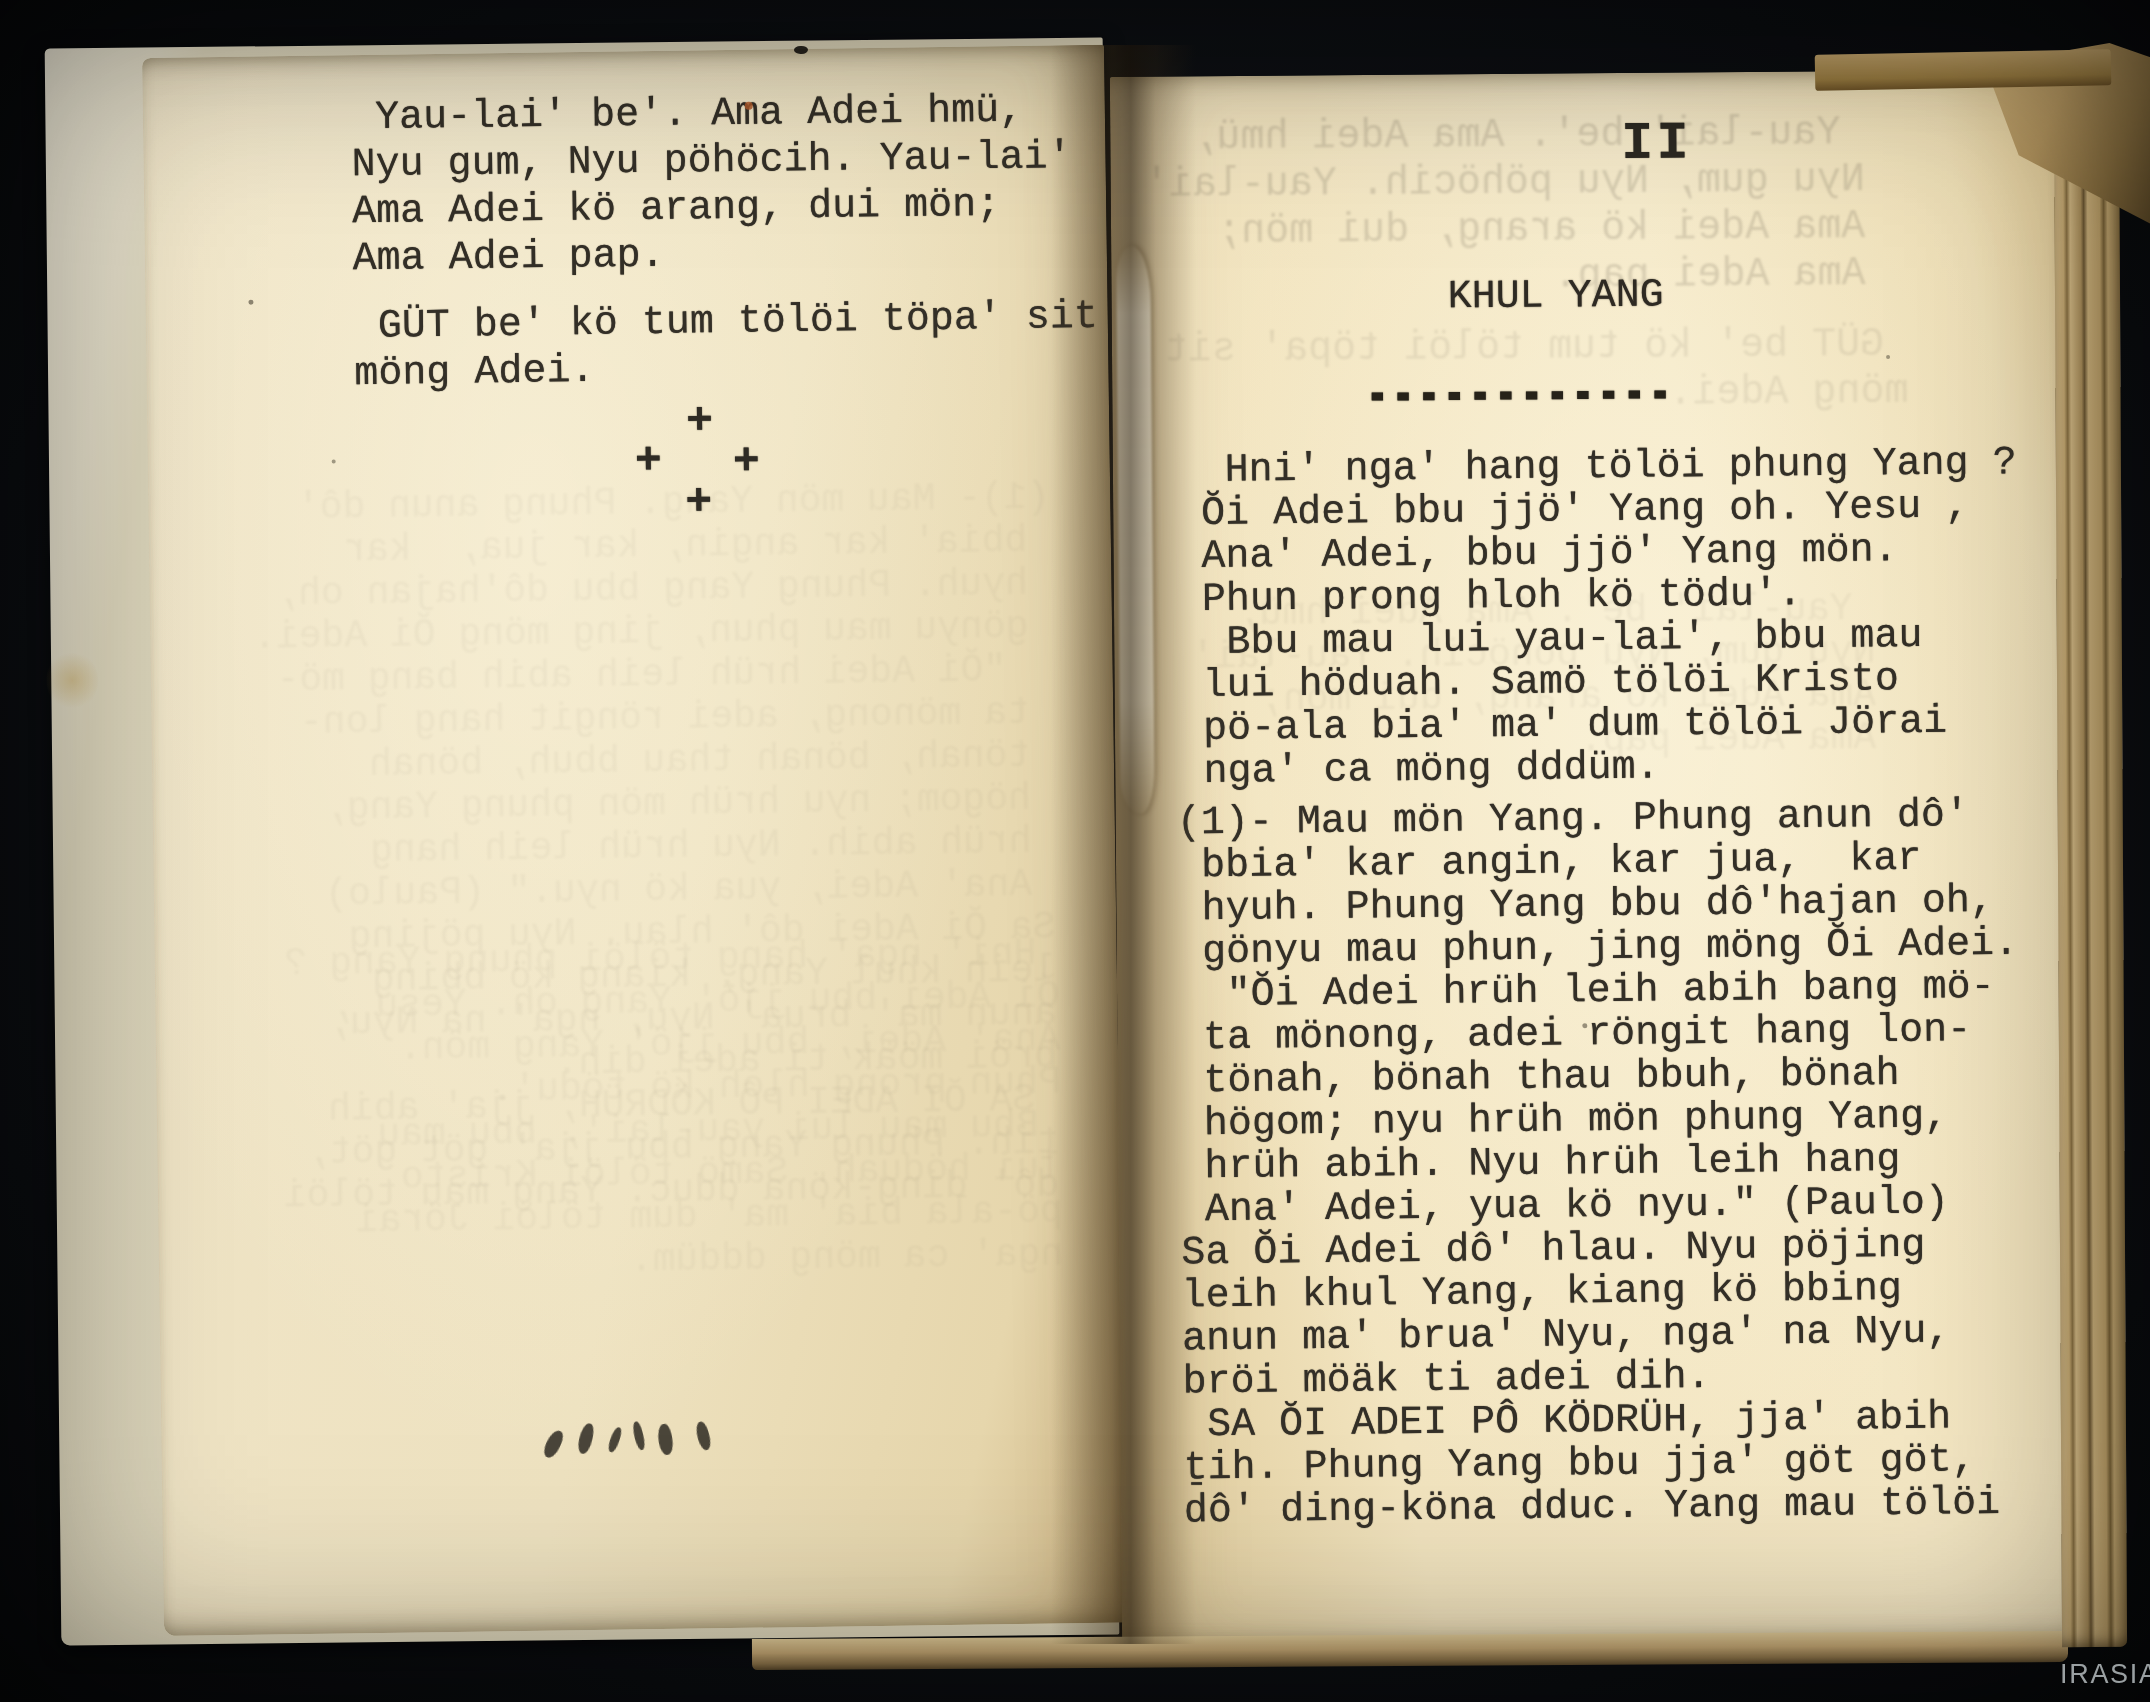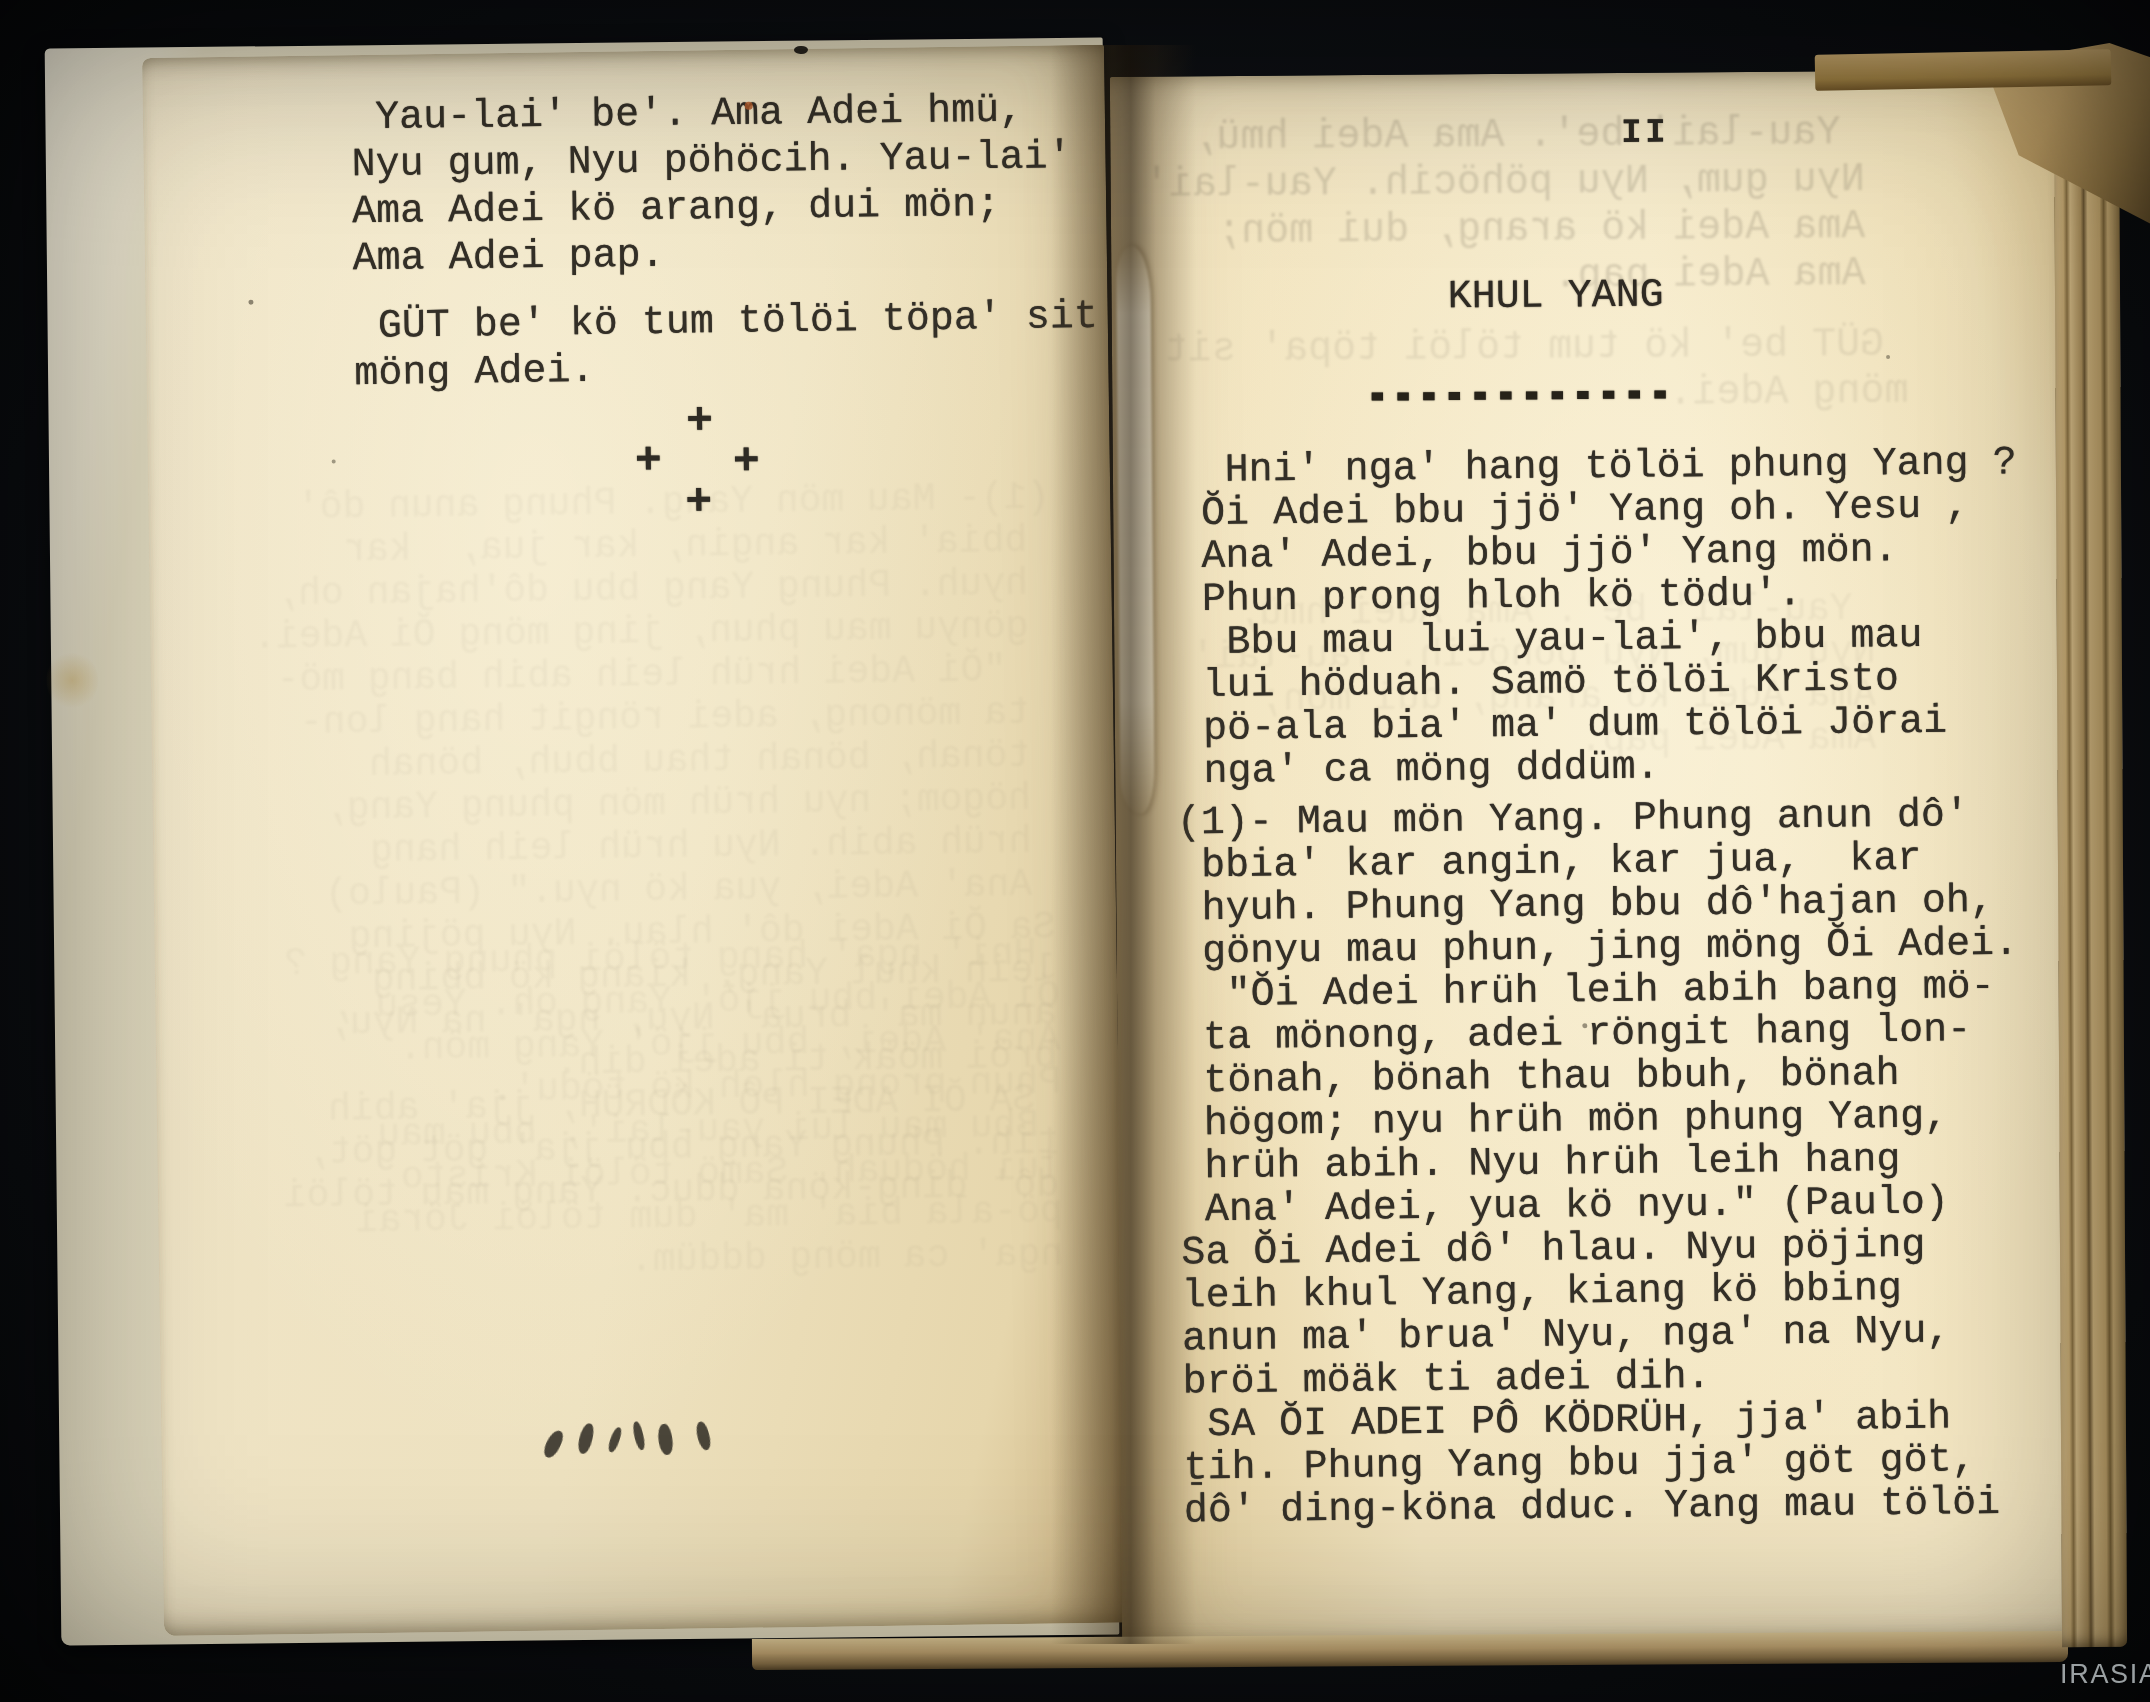--- a/index.html
+++ b/index.html
@@ -61,21 +61,21 @@
     border-radius:0 0 8.6px 5.2px;}
 
   
   .tw{position:absolute;white-space:pre;color:#332f27;
       font-family:"Liberation Mono","DejaVu Sans Mono",monospace;
       font-size:40px;text-shadow:0 0 1.1px rgba(52,46,36,.85);}
   .left-text1{left:208px;top:40px;line-height:47px;transform:rotate(.15deg);}
   .left-text2{left:208px;top:248px;line-height:47px;}
   .cross{position:absolute;font-size:45px;font-weight:700;color:#2e2b24;text-shadow:0 0 1.3px rgba(45,40,30,.9);}
 
-  .pagenum{left:511px;top:41px;font-size:34px;letter-spacing:3.4px;font-weight:700;color:#2c2922;}
+  .pagenum{left:511px;top:41px;font-size:53px;letter-spacing:3.4px;font-weight:700;color:#2c2922;}
   .title{left:336px;top:200px;font-size:40px;color:#2e2a23;text-shadow:0 0 1.4px rgba(45,40,30,.9);}
   .divider{left:253px;top:299px;font-size:40px;font-weight:700;letter-spacing:1.7px;color:#262219;
            transform:scaleY(1.7);}
   .right-intro{left:64px;top:372px;line-height:43px;transform:rotate(-.1deg);}
   .right-sec1{left:62px;top:724px;line-height:43px;transform:rotate(-.15deg);}
 
   
   .ghost{position:absolute;white-space:pre;pointer-events:none;
      font-family:"Liberation Mono","DejaVu Sans Mono",monospace;
      transform:scaleX(-1);color:#6c6352;filter:blur(1px);}

